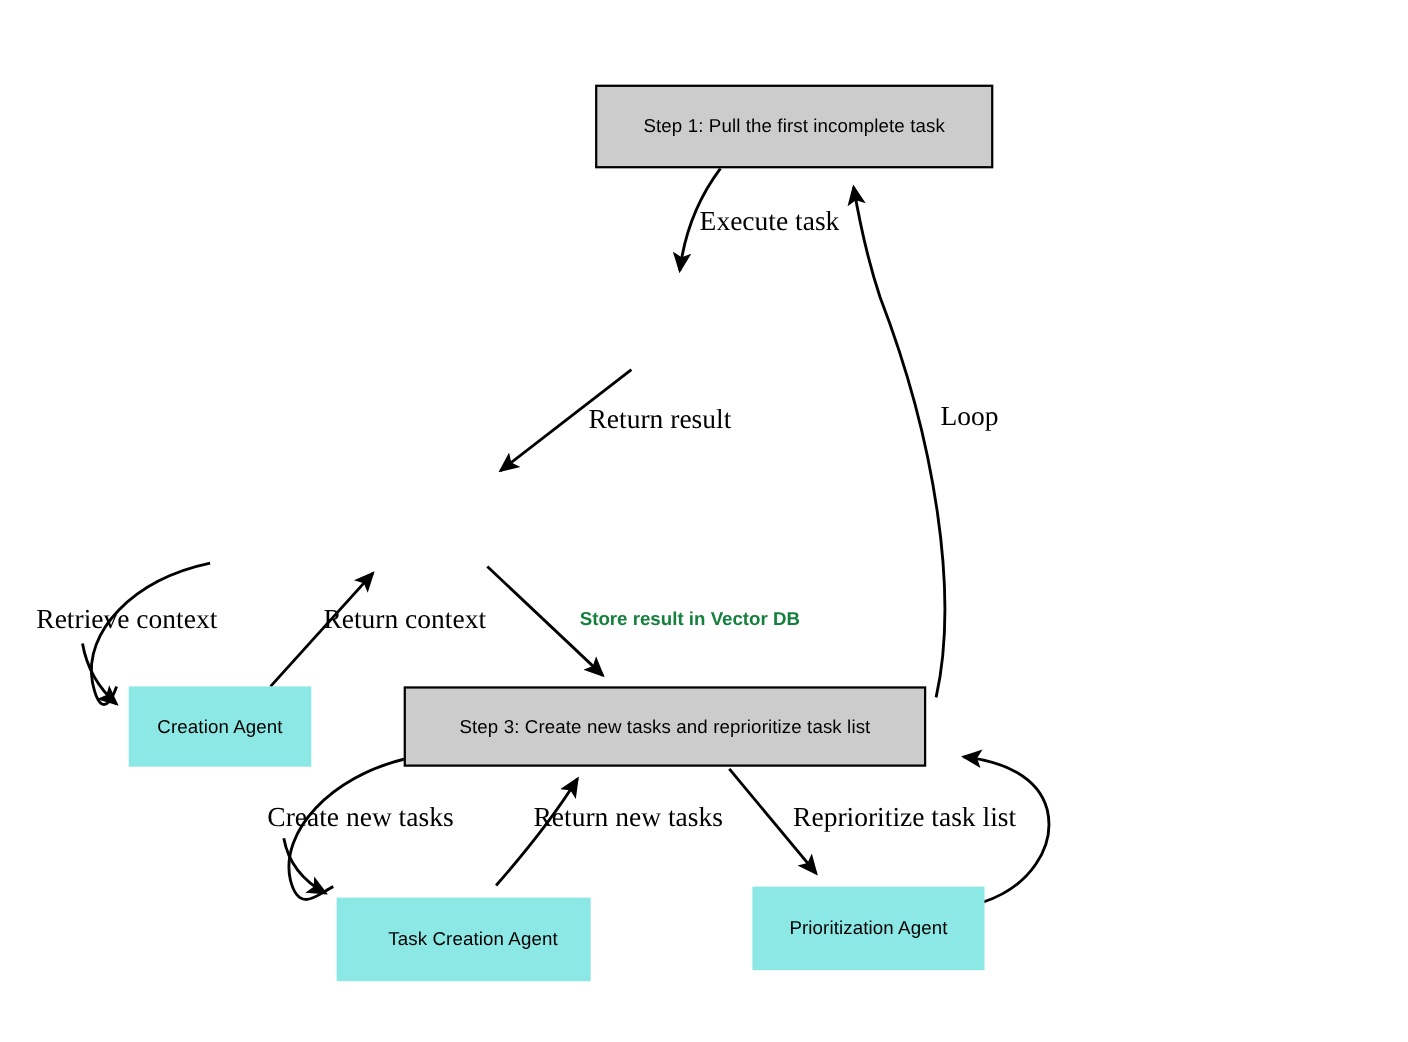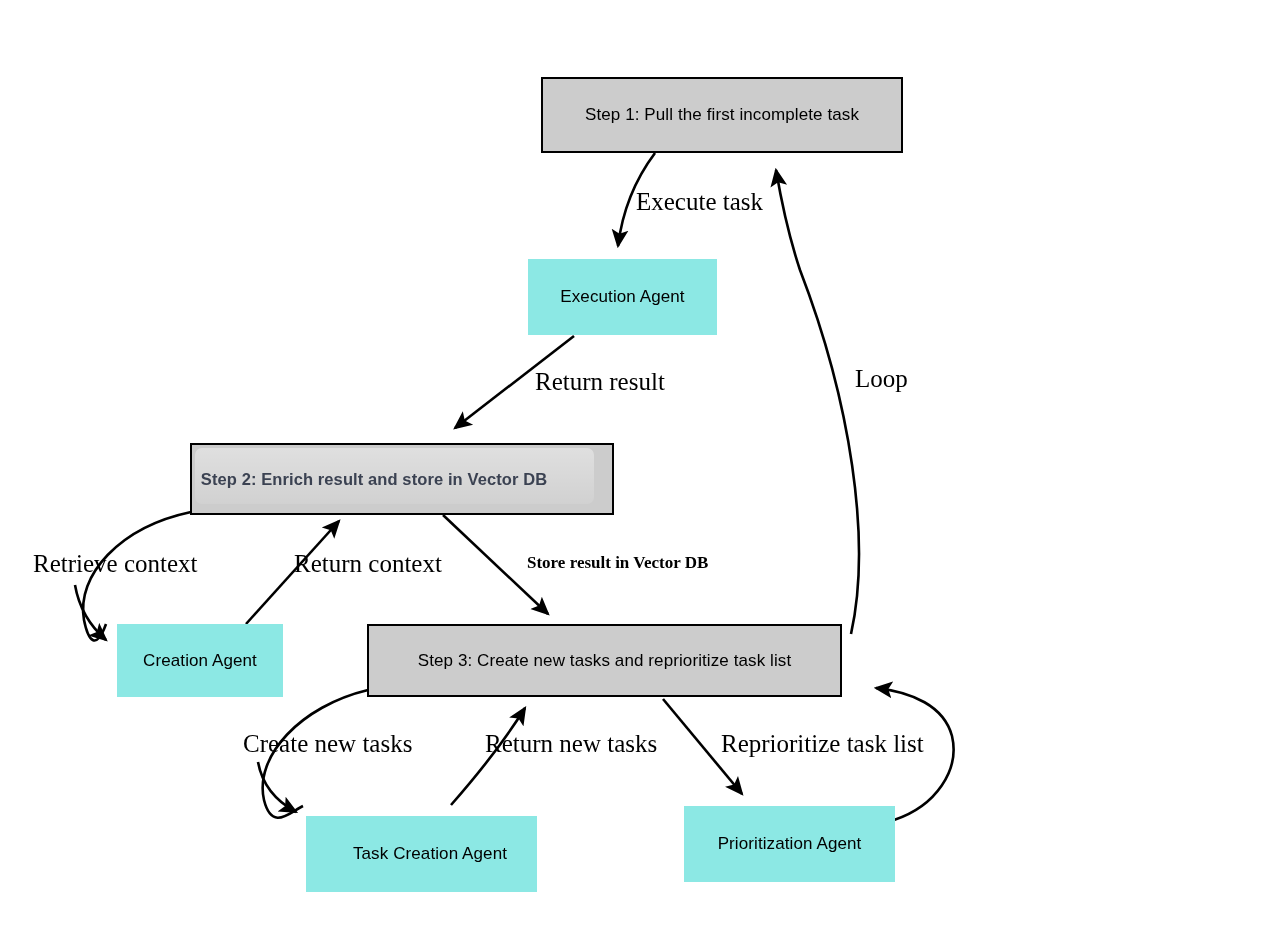--- a/index.html
+++ b/index.html
@@ -69,24 +69,24 @@
   .edge-label {
     position: absolute;
     font-family: "Liberation Serif", serif;
     font-size: 25px;
     color: #000000;
     white-space: nowrap;
     z-index: 3;
     background: transparent;
   }
   .edge-label.sans-bold-slate {
-    font-family: Liberation Serif, serif;
+    font-family: Liberation Sans, sans-serif;
     font-weight: bold;
     font-size: 17px;
-    color: #000000;
+    color: #15803d;
   }
 </style>
 </head>
 <body>
 
 <div id="diagram-root">
 
   <svg id="edge-layer" viewBox="0 0 1280 947">
     <defs>
       <marker id="arrow" viewBox="0 0 12 12" refX="10.5" refY="6" markerWidth="7.2" markerHeight="7.2" orient="auto-start-reverse" markerUnits="strokeWidth">
@@ -114,28 +114,21 @@
 
     <path d="M 894,820 C 936,806 960,770 952,736 C 944,706 912,692 876,688" fill="none" stroke="#000000" stroke-width="2.6" marker-end="url(#arrow)"></path>
 
     <path d="M 851,634 C 872,540 850,400 800,270 C 790,240 782,205 776,170" fill="none" stroke="#000000" stroke-width="2.6" marker-end="url(#arrow)"></path>
   </svg>
 
   <div class="node node-step" style="left:541px; top:77px; width:362px; height:76px;">
     <span class="node-label">Step 1: Pull the first incomplete task</span>
   </div>
 
-  <div class="node node-agent" style="left:528px; top:259px; width:189px; height:76px;">
-    <span class="node-label">Execution Agent</span>
-  </div>
 
-  <div class="node node-step" style="left:190px; top:443px; width:424px; height:72px;">
-    <span class="inner-sheen"></span>
-    <span class="node-label bold-slate" style="position:relative; left:-28px;">Step 2: Enrich result and store in Vector DB</span>
-  </div>
 
   <div class="node node-agent" style="left:117px; top:624px; width:166px; height:73px;">
     <span class="node-label">Creation Agent</span>
   </div>
 
   <div class="node node-step" style="left:367px; top:624px; width:475px; height:73px;">
     <span class="node-label">Step 3: Create new tasks and reprioritize task list</span>
   </div>
 
   <div class="node node-agent" style="left:306px; top:816px; width:231px; height:76px;padding-left:17px;">

